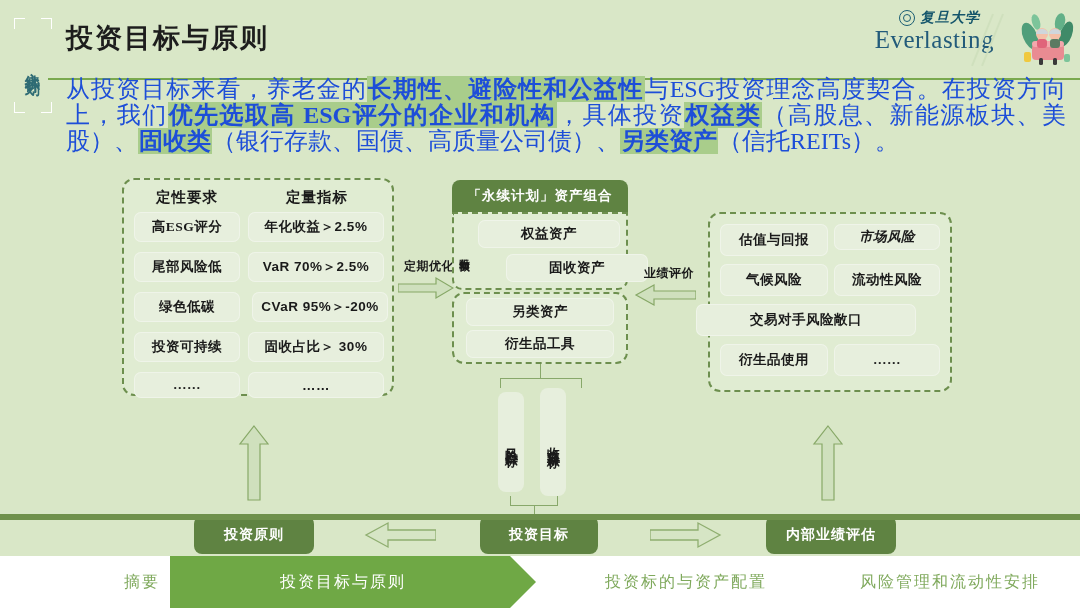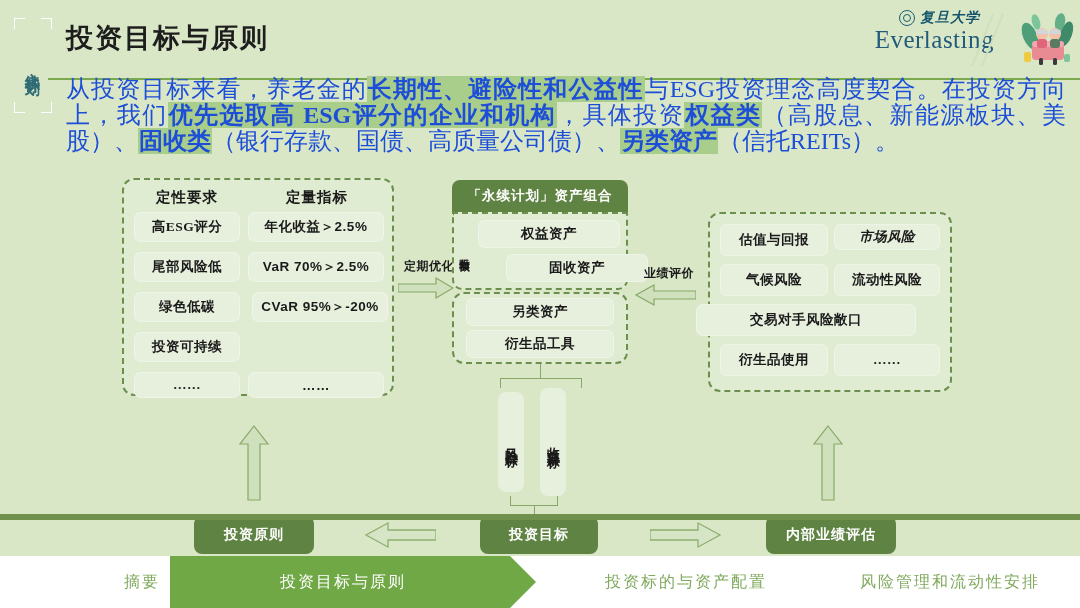--- a/index.html
+++ b/index.html
@@ -244,20 +244,21 @@
 
   <div class="pill" style="position:absolute;left:134px;top:212px;width:106px;height:30px;">高ESG评分</div>
   <div class="pill" style="position:absolute;left:134px;top:252px;width:106px;height:30px;">尾部风险低</div>
   <div class="pill" style="position:absolute;left:134px;top:292px;width:106px;height:30px;">绿色低碳</div>
   <div class="pill" style="position:absolute;left:134px;top:332px;width:106px;height:30px;">投资可持续</div>
   <div class="pill" style="position:absolute;left:134px;top:372px;width:106px;height:26px;">……</div>
 
   <div class="pill mono" style="position:absolute;left:248px;top:212px;width:136px;height:30px;">年化收益＞2.5%</div>
   <div class="pill mono" style="position:absolute;left:248px;top:252px;width:136px;height:30px;">VaR 70%＞2.5%</div>
   <div class="pill mono" style="position:absolute;left:252px;top:292px;width:136px;height:30px;">CVaR 95%＞-20%</div>
+  <div class="pill mono" style="position:absolute;left:248px;top:332px;width:136px;height:30px;">固收占比＞ 30%</div>
   <div class="pill mono" style="position:absolute;left:248px;top:372px;width:136px;height:26px;">……</div>
 
   <div class="arrow-label" style="left:404px;top:258px;">定期优化</div>
   <div class="arrow" style="left:398px;top:276px;">
     <svg width="56" height="24" viewBox="0 0 56 24">
       <polygon points="0,8 38,8 38,2 55,12 38,22 38,16 0,16" fill="#cfe0bd" stroke="#87a867" stroke-width="1.2"></polygon>
     </svg>
   </div>
 
   <div class="portfolio-head" style="left:452px;top:180px;width:176px;height:32px;">「永续计划」资产组合</div>

